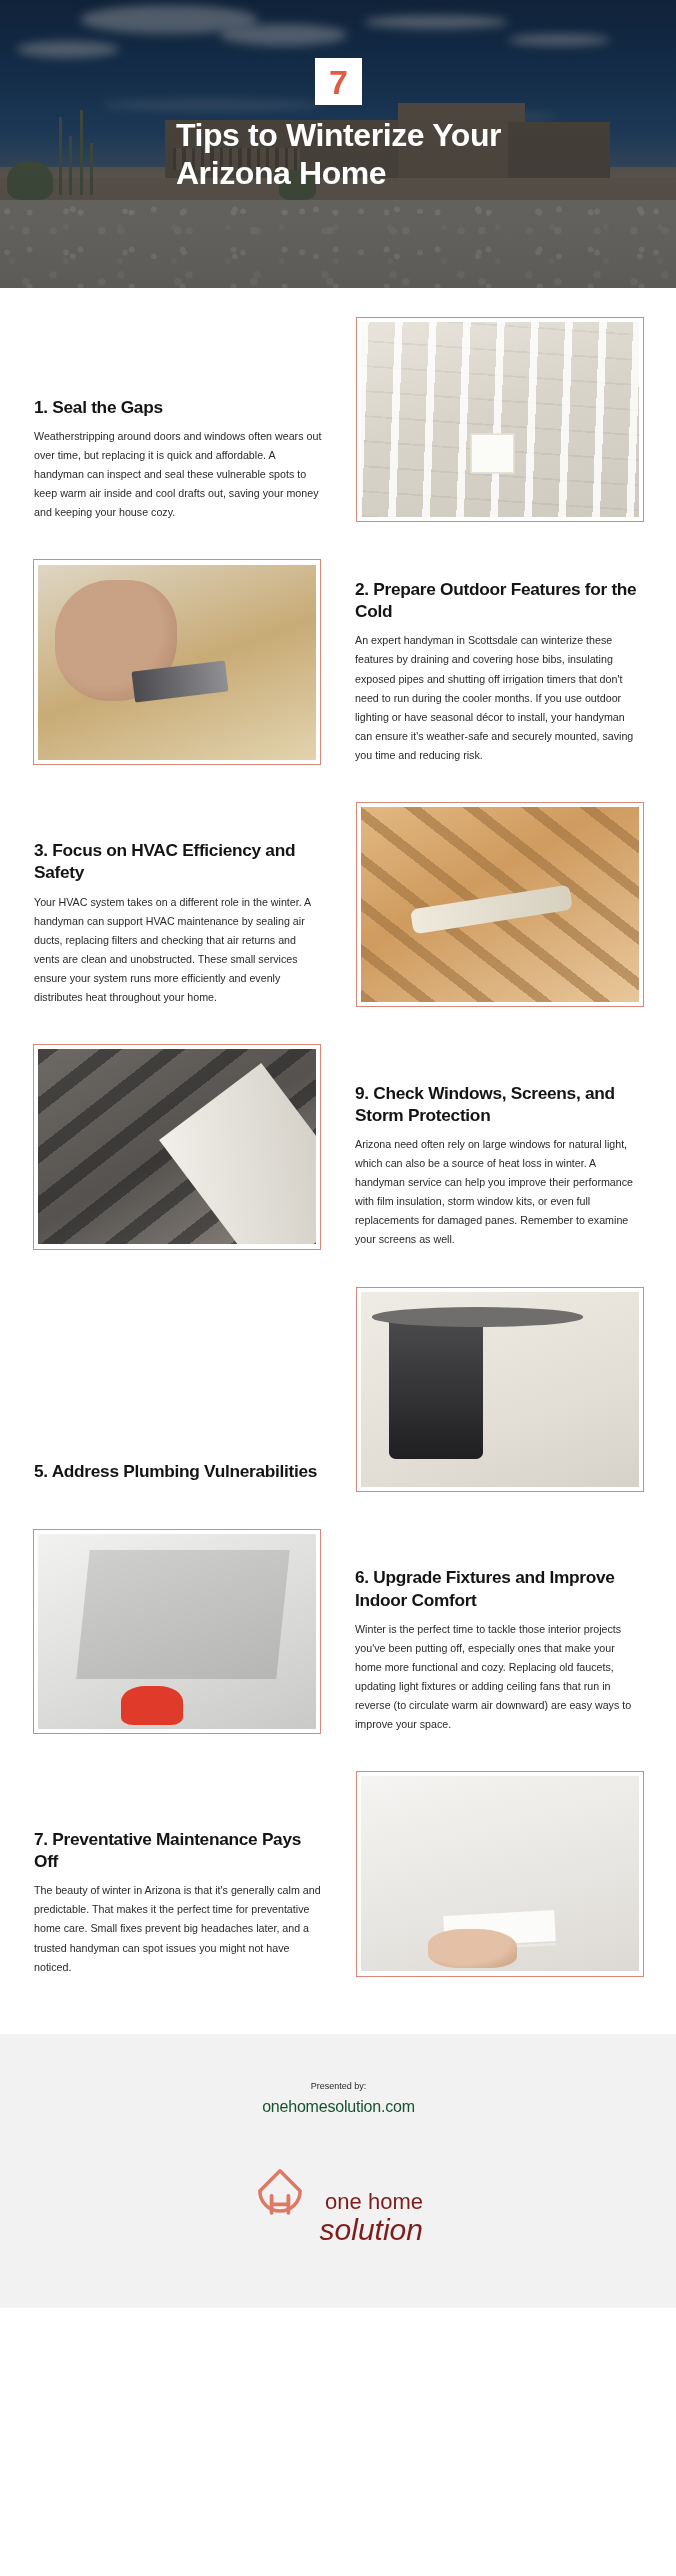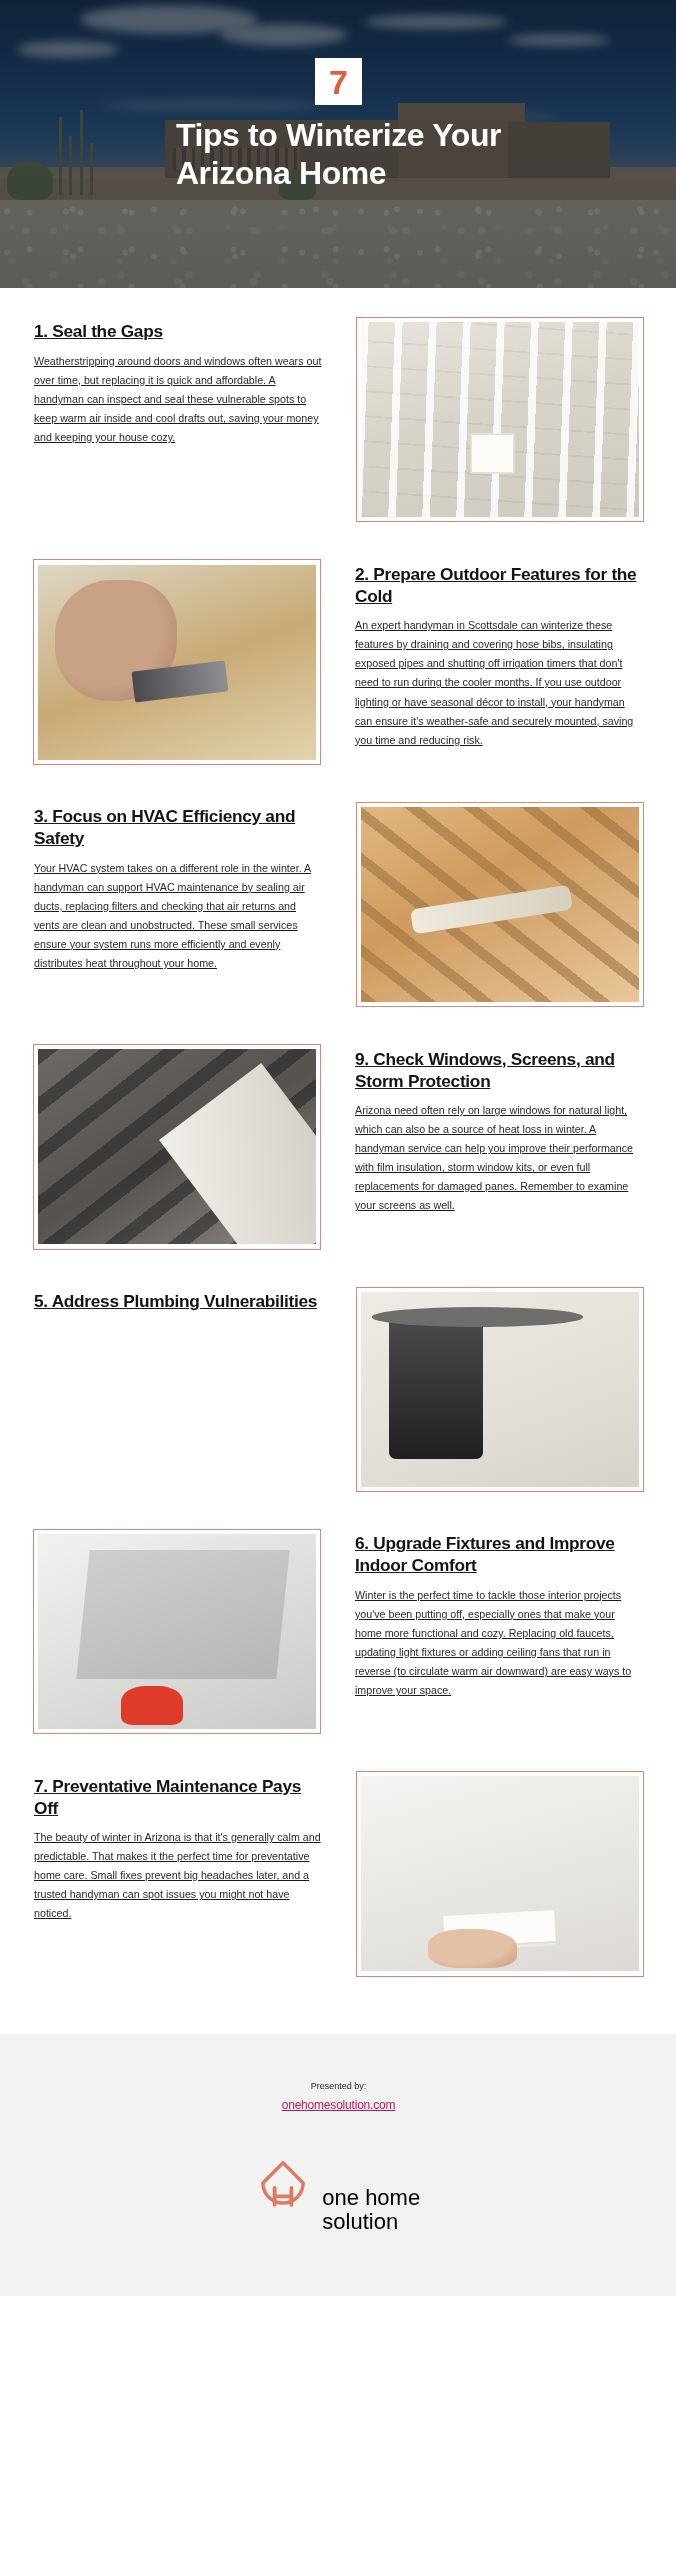--- a/index.html
+++ b/index.html
@@ -76,23 +76,22 @@
     font-family:"Liberation Sans", sans-serif;
   }
   .hero-title {
     color:#ffffff; font-size:32px; font-weight:700; line-height:1.18;
     letter-spacing:-0.4px; max-width:541px;
   }
 
   
   .sections { padding:29px 34px 20px 34px; }
   .section {
-    display:flex; align-items:flex-start; gap:34px;
+    display:flex; align-items:flex-end; gap:34px;
     margin-bottom:37px;
-    text-decoration:underline;
   }
   .section.reverse { flex-direction:row-reverse; }
   .col-text { width:288px; flex:0 0 288px; padding-top:3.4px; }
   .col-img  { width:288px; flex:0 0 288px; }
 
   .sec-title {
     font-size:17.3px; font-weight:700; color:#141414;
     line-height:1.28; letter-spacing:-0.3px; margin-bottom:9.3px;
   }
   .sec-body {
@@ -149,25 +148,25 @@
   .ph-mail::after{content:"";position:absolute;left:24%;bottom:2%;width:32%;height:20%;
     background:radial-gradient(ellipse at 40% 30%,#e3c0a6 0 60%,#c79b7c 100%);border-radius:40% 46% 30% 36%;}
 
   
   .footer {
     background:#f2f2f2;
     padding:47px 34px 63px 34px;
     text-align:center;
   }
   .presented { font-size:9px; color:#2b2b2b; margin-bottom:7.6px; }
-  .domain { font-size:12px; color:#be185d; font-weight:400; letter-spacing:-0.2px;text-decoration:underline; }
+  .domain { font-size:16px; color:#14532d; font-weight:400; letter-spacing:-0.2px; }
   .logo-row { margin-top:30px; display:flex; align-items:center; justify-content:center; gap:13.5px; }
   .logo-mark { width:52px; height:56px; flex:0 0 52px; }
-  .logo-words { text-align:left; color:#000000; line-height:1.06;margin-top:44px; }
-  .logo-l1 { font-size:22px; } .logo-l2 { font-size:22px; }
+  .logo-words { text-align:right; color:#7f1d1d; line-height:1.06;margin-top:44px; }
+  .logo-l1 { font-size:22px; } .logo-l2 { font-size:30px;font-style:italic; }
 </style>
 </head>
 <body>
 
 <div class="page">
 
   <div class="hero">
     <div class="hero-photo">
       <div class="sky"></div>
       <div class="cloud c1"></div>

